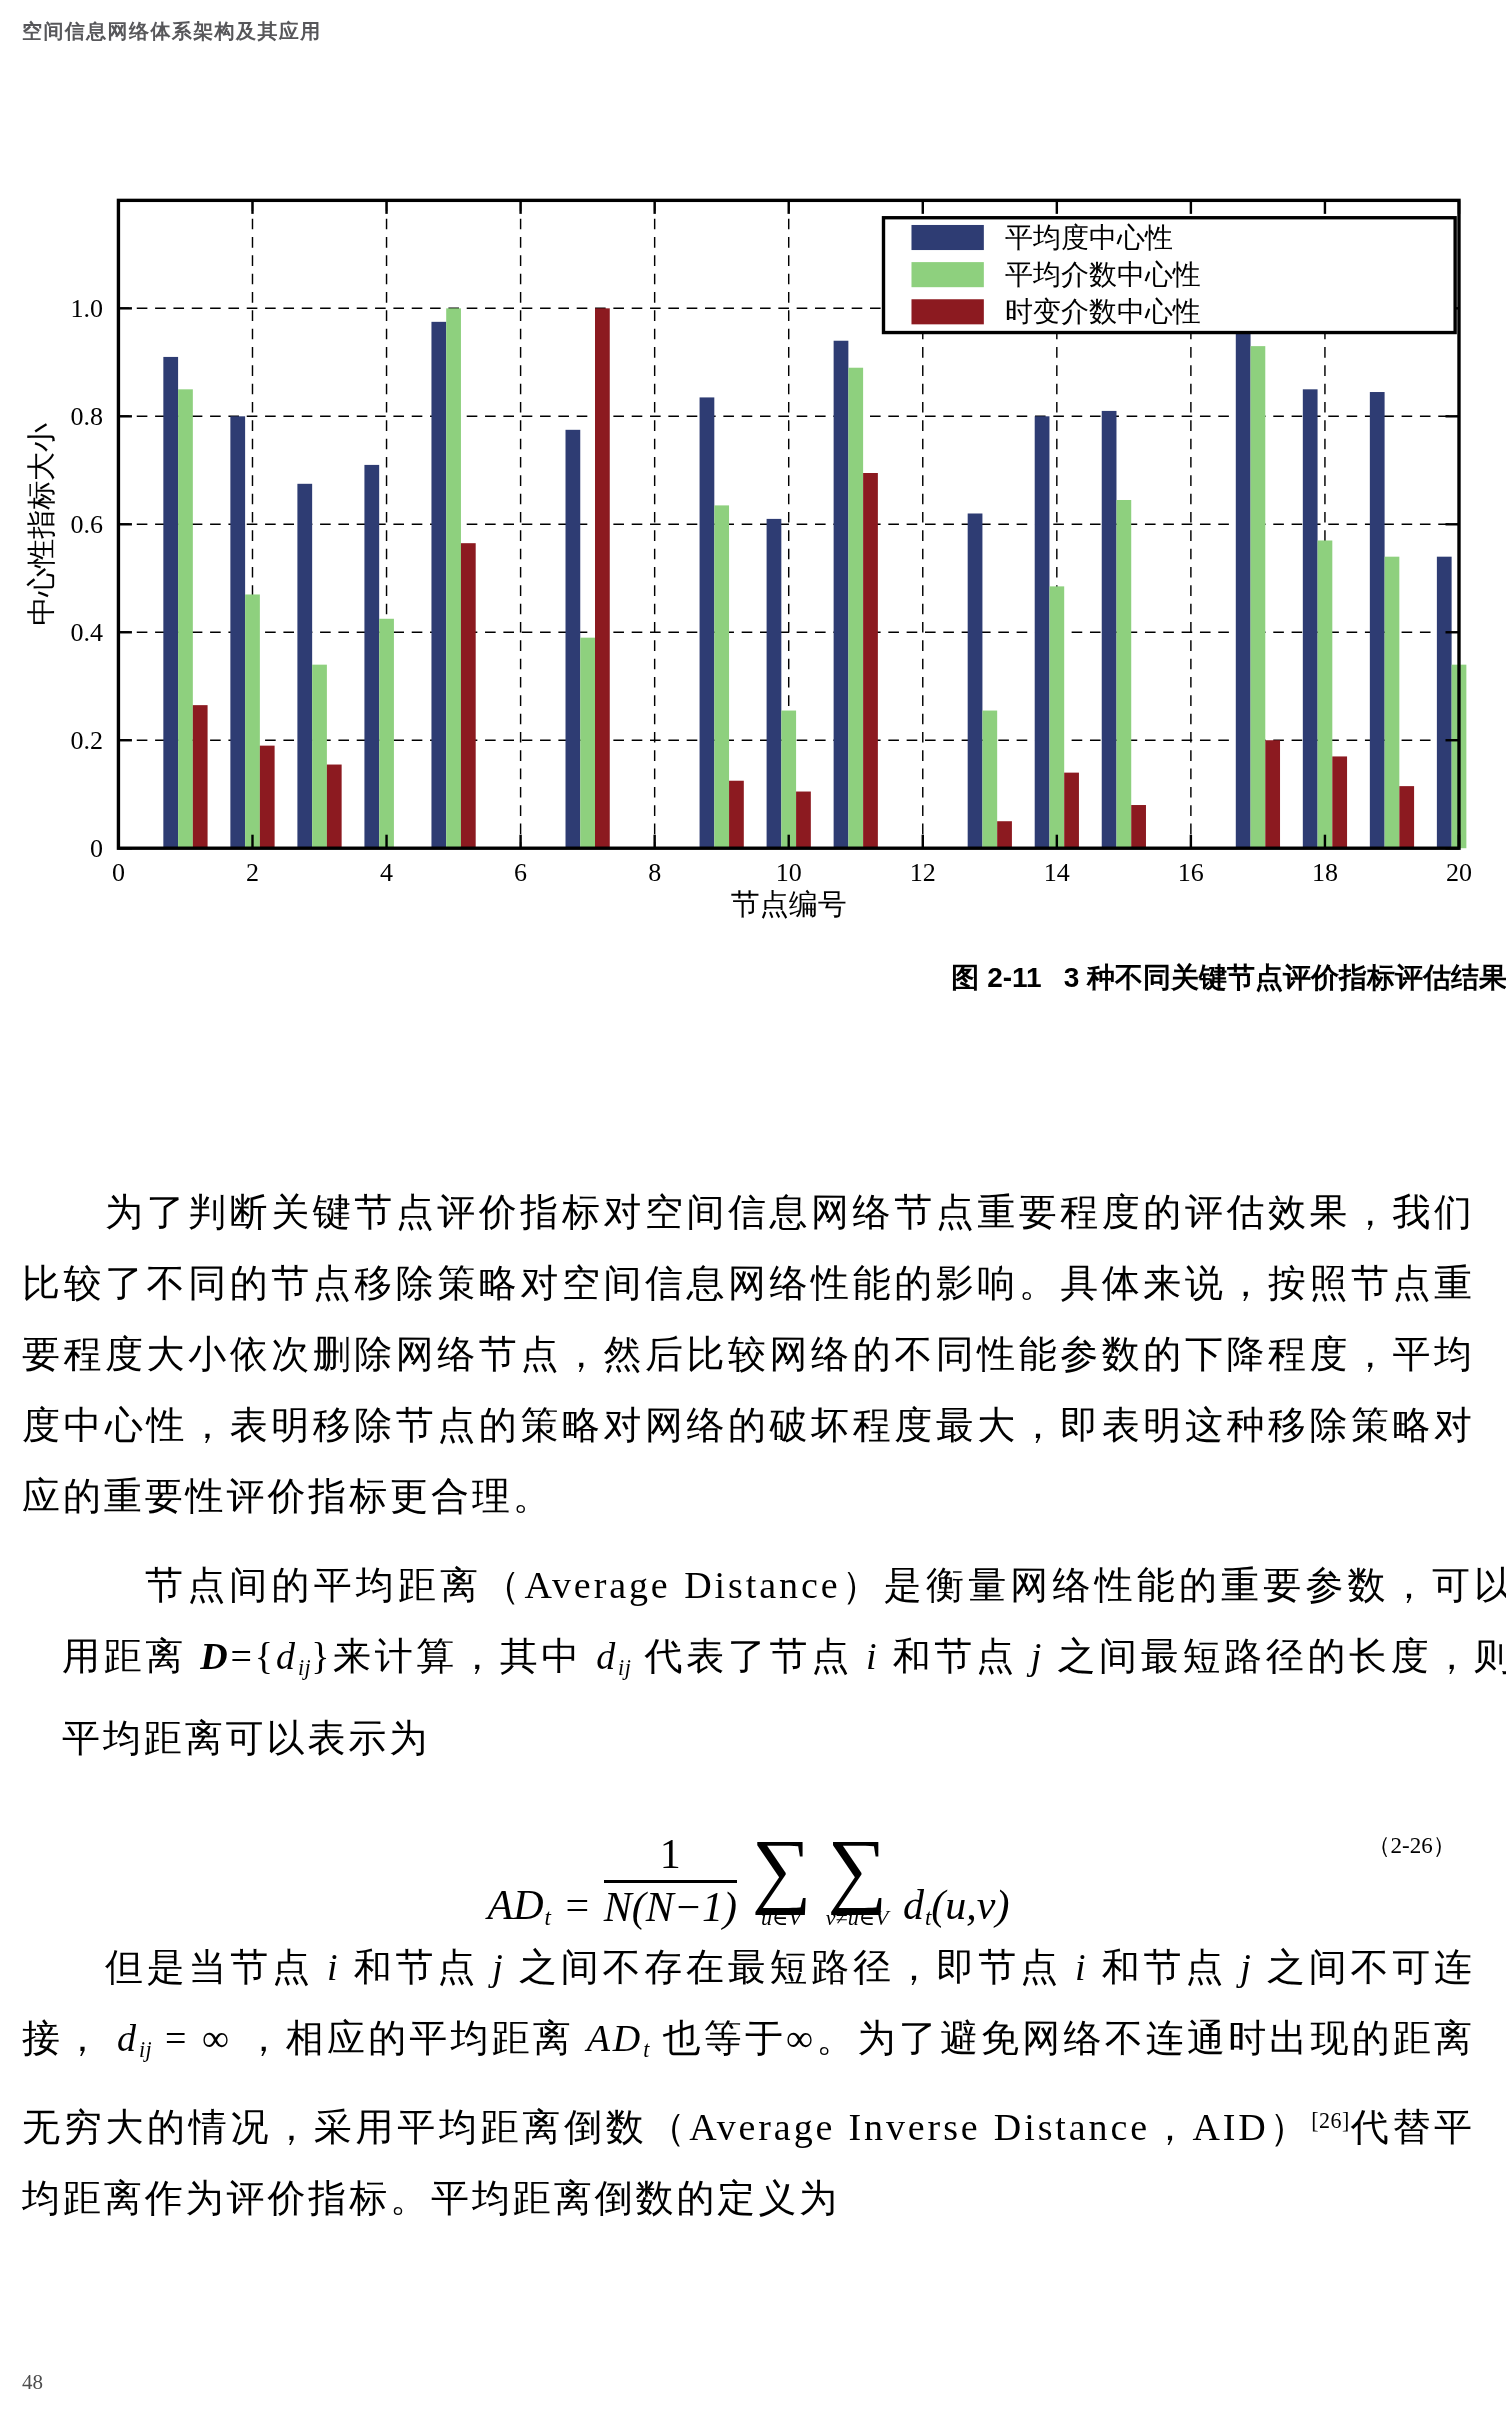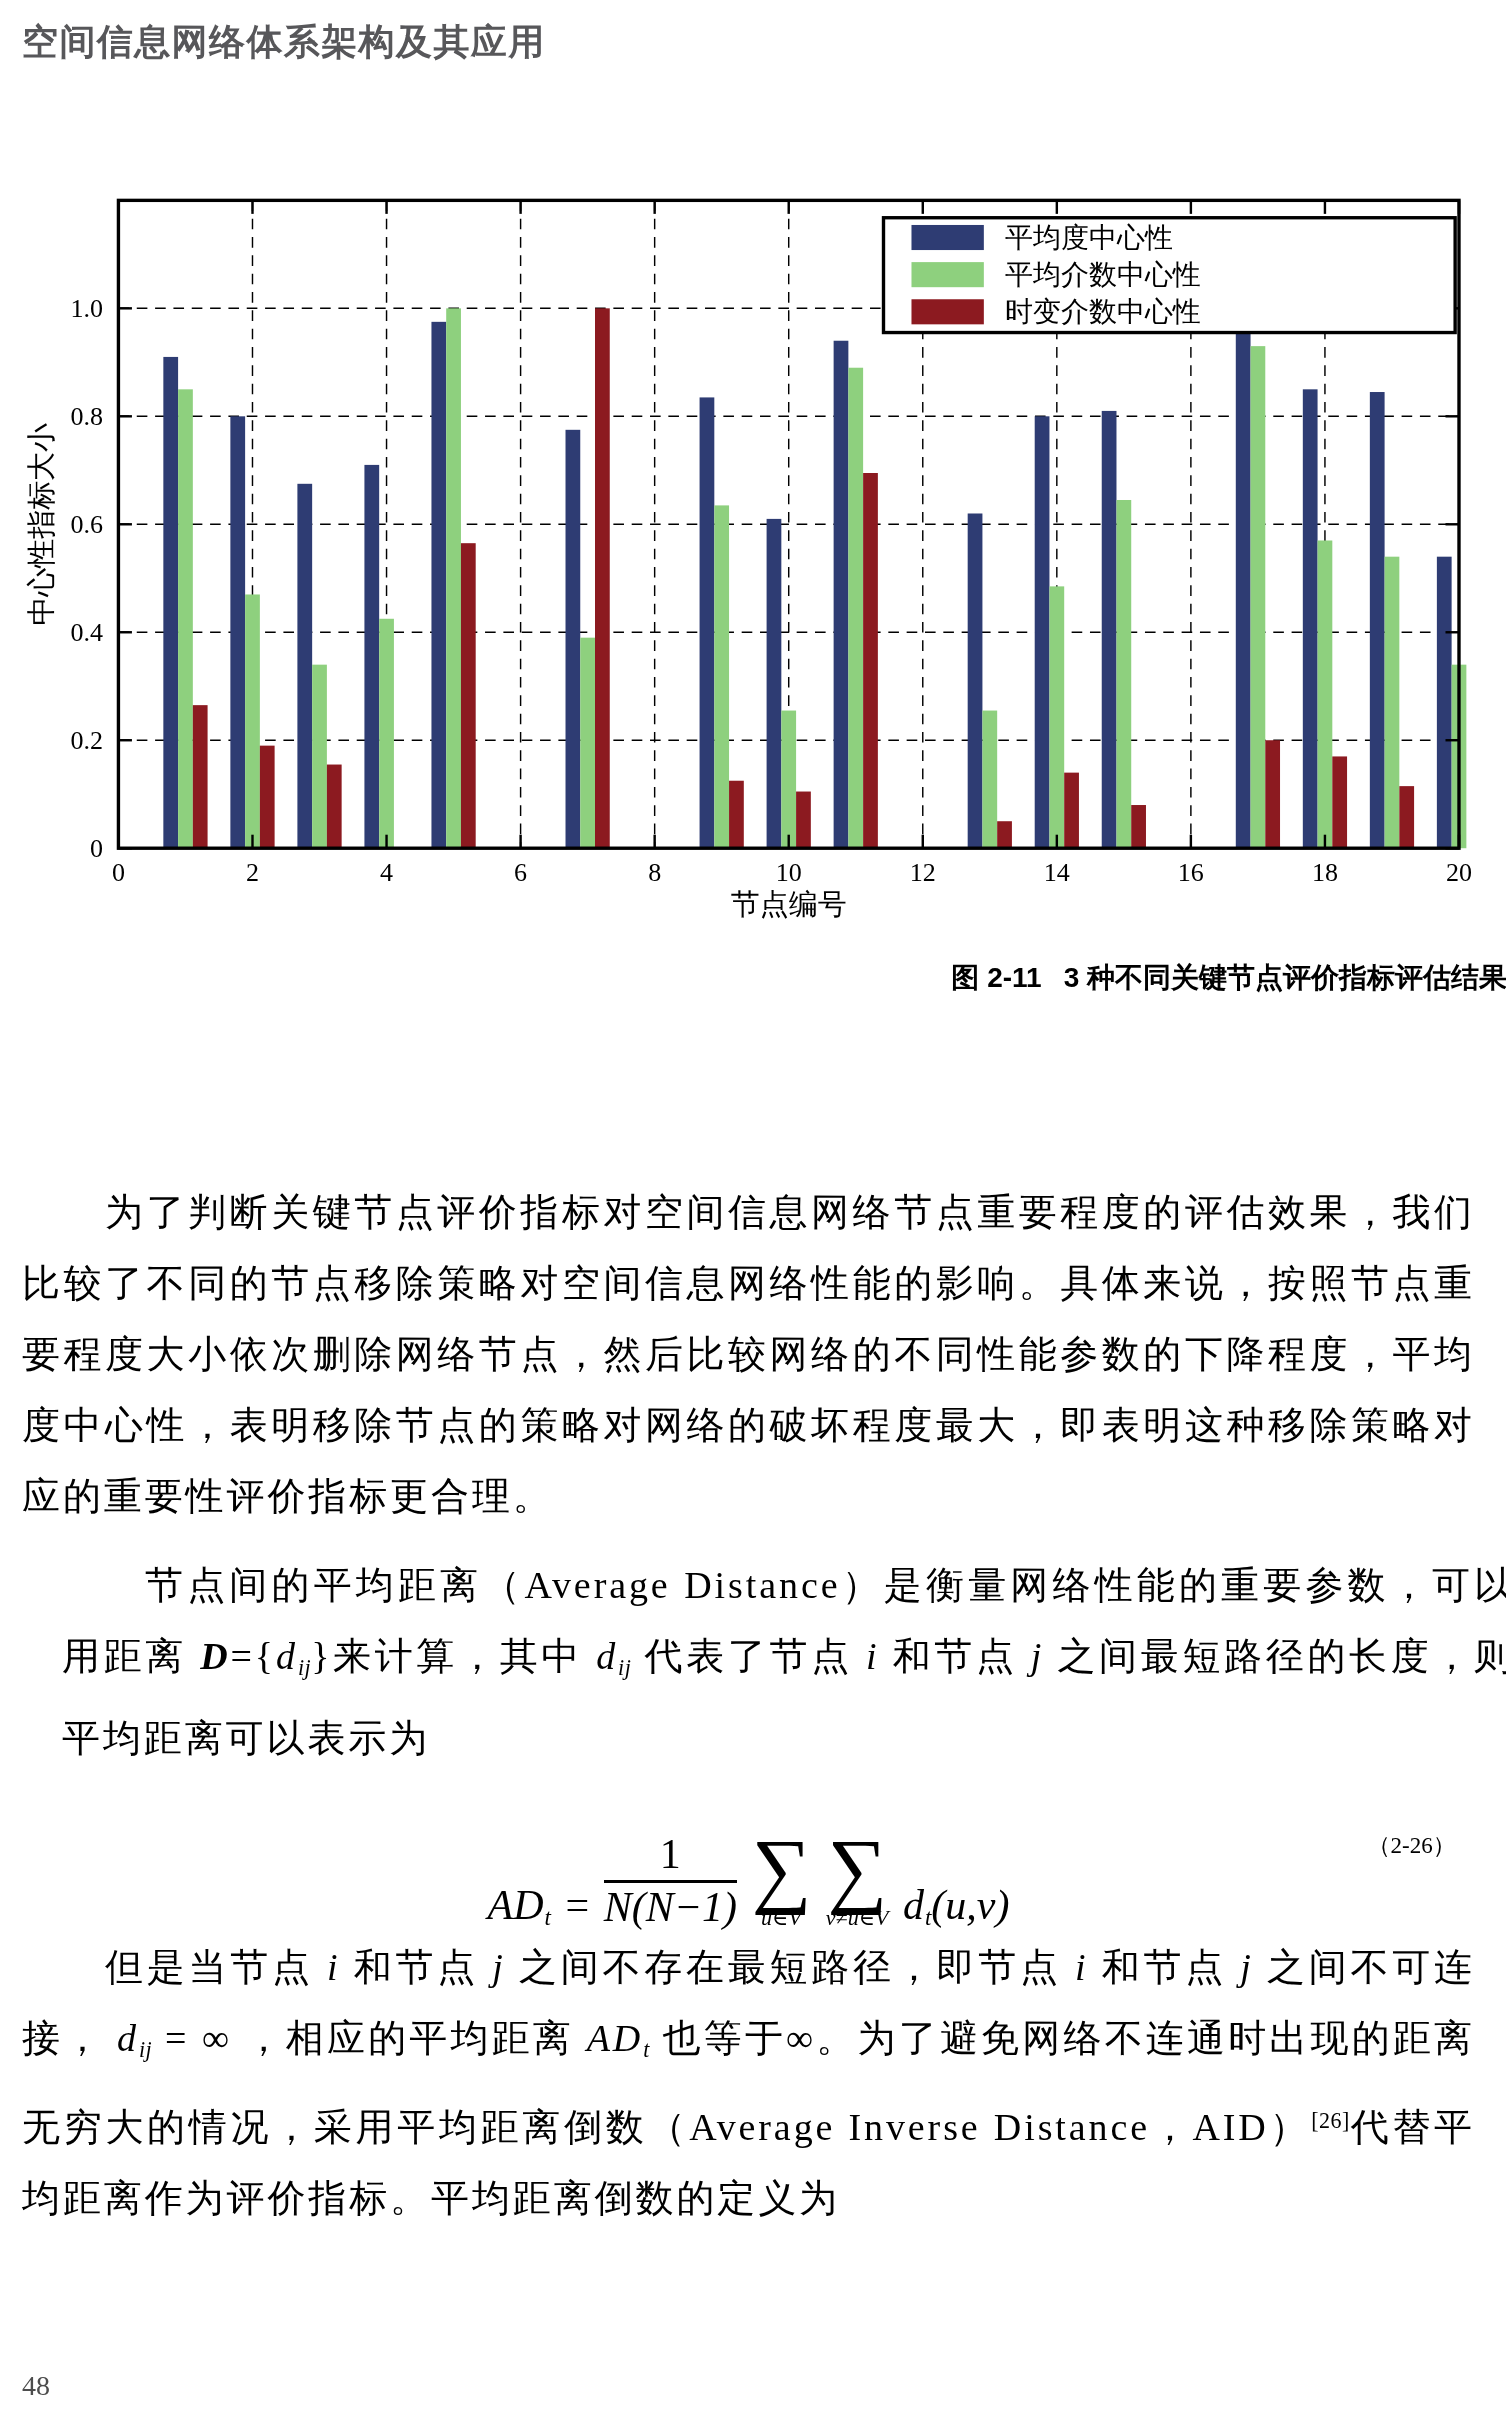--- a/index.html
+++ b/index.html
@@ -1,19 +1,19 @@
 <!DOCTYPE html>
 <html style="font-size:7.7px"><head>
 <meta charset="utf-8">
 <style>
   html,body{margin:0;padding:0;background:#ffffff;}
   .page{position:relative;width:1507px;height:2472px;background:#ffffff;overflow:hidden;
         font-family:"Liberation Serif","DejaVu Serif",serif;color:#000;}
   .running-header{position:absolute;left:22px;top:18.3px;font-family:Liberation Serif, serif;
-        font-weight:bold;font-size:36px;letter-spacing:1.4px;color:#57575a;text-align:right;}
+        font-weight:bold;font-size:20px;letter-spacing:1.4px;color:#57575a;text-align:right;}
   .chart-figure{position:absolute;left:0;top:183px;width:1507px;margin:0;}
   .chart-svg{display:block;}
   .grid{stroke:#000;stroke-width:3;stroke-dasharray:22 16;fill:none;}
   .frame{fill:none;stroke:#000;stroke-width:7;}
   .tick{stroke:#000;stroke-width:5;}
   .tick-label{font-family:"Liberation Serif","DejaVu Serif",serif;font-size:54px;fill:#000;}
   .axis-label{font-family:"Liberation Serif","DejaVu Serif",serif;font-size:60px;fill:#000;}
   .legend-box{fill:#ffffff;stroke:#000;stroke-width:7;}
   .legend-label{font-family:"Liberation Serif","DejaVu Serif",serif;font-size:58px;fill:#000;}
   .caption{position:absolute;left:0;top:776px;width:100%;text-align:right;
@@ -36,21 +36,21 @@
         font-style:italic;font-size:42px;}
   .f-sub{font-size:0.55em;font-style:italic;position:relative;top:0.28em;margin-left:1px;}
   .frac{display:inline-flex;flex-direction:column;align-items:center;}
   .frac .num{line-height:1.05;font-style:normal;}
   .frac .bar{width:100%;height:3.4px;background:#000;margin:3.9px 0 1.9px 0;}
   .frac .den{line-height:1.05;}
   .sum{display:inline-flex;flex-direction:column;align-items:center;}
   .sigma{font-style:normal;font-size:84px;line-height:0.8;}
   .sum .under{font-size:22px;margin-top:5px;line-height:1;}
   .eq-no{position:absolute;right:19.3px;top:50%;transform:translateY(-50%);font-style:normal;font-size:23px;}
-  .page-number{position:absolute;left:22px;top:2370px;font-size:28px;color:#4d4d4d;}
+  .page-number{position:absolute;left:22px;top:2370px;font-size:21px;color:#4d4d4d;}
 </style>
 </head>
 <body>
 
 <div class="page">
 
   <div class="running-header">空间信息网络体系架构及其应用</div>
 
   <figure class="chart-figure">
     <svg id="chart" class="chart-svg" width="1507" height="767" viewBox="0 0 3121 1590" xmlns="http://www.w3.org/2000/svg">

